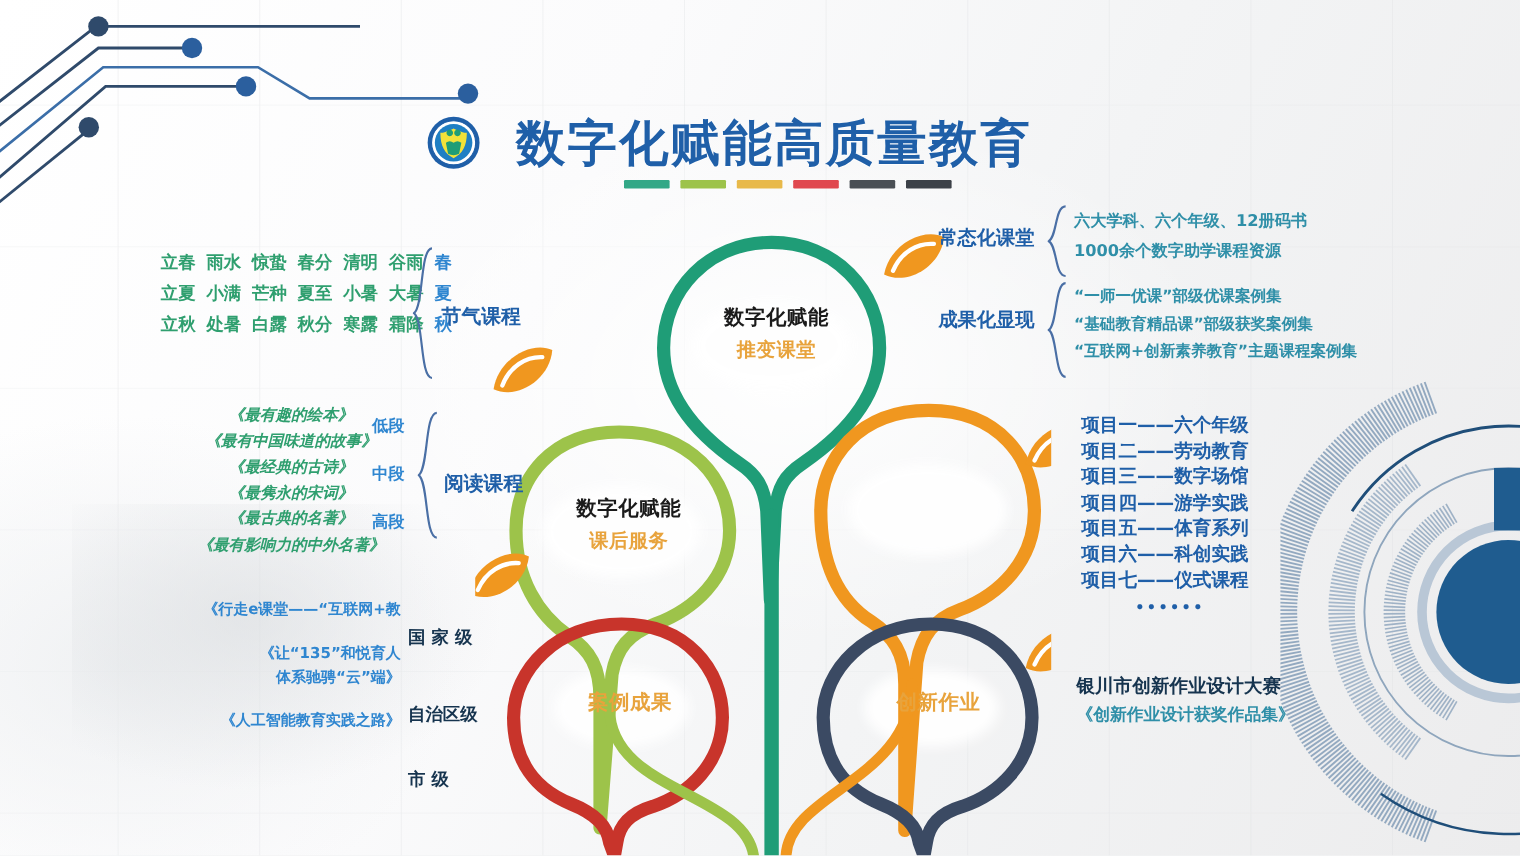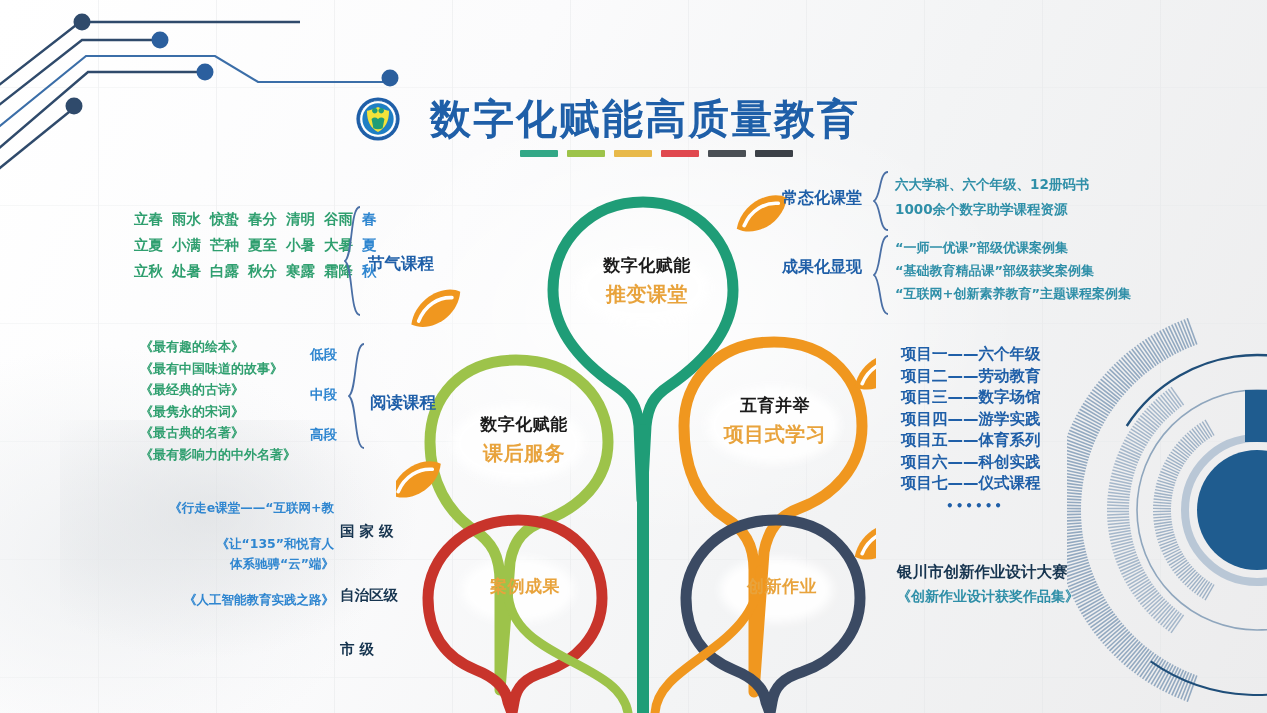--- a/index.html
+++ b/index.html
@@ -52,21 +52,21 @@
   #tree{position:absolute;left:396px;top:190px;}
 
   
   .node-label{position:absolute;text-align:center;white-space:nowrap;line-height:1.25;}
   .node-label .l1{
     font-size:17px;font-weight:700;color:#1b1b1b;
     font-family:"DejaVu Sans","Liberation Sans",sans-serif;
     letter-spacing:.5px;display:block;
   }
   .node-label .l2{
-    font-size:20px;font-weight:700;color:#e8a33c;
+    font-size:16px;font-weight:700;color:#e8a33c;
     font-family:"DejaVu Sans","Liberation Sans",sans-serif;
     letter-spacing:.5px;display:block;margin-top:6px;
   }
   .node-label .only{
     font-size:17px;font-weight:700;color:#e8a33c;
     font-family:"DejaVu Sans","Liberation Sans",sans-serif;
     letter-spacing:.5px;display:block;
   }
   #lbl-top{left:572px;top:255px;width:150px;}
   #lbl-left{left:449px;top:414px;width:150px;}
@@ -81,21 +81,21 @@
   
   #jieqi{left:134px;top:206px;}
   #jieqi .row{display:flex;gap:9px;font-size:14.5px;font-weight:700;
     line-height:26px;white-space:nowrap;}
   #jieqi .t{color:#2f9f6f;}
   #jieqi .s{color:#2f86d0;}
   #jieqi-brace{position:absolute;left:344px;top:205px;}
   #jieqi-label{position:absolute;left:368px;top:253px;font-size:16.5px;font-weight:700;color:#1f5fa8;white-space:nowrap;}
 
   
-  #reading{left:140px;top:336px;width:205px;text-align:left;}
+  #reading{left:140px;top:336px;width:205px;text-align:center;font-style:italic;}
   #reading .bk{font-size:13px;font-weight:700;color:#2f9f6f;line-height:21.5px;white-space:nowrap;}
   #reading-levels{position:absolute;left:310px;top:346px;}
   #reading-levels div{font-size:13.5px;font-weight:700;color:#2f86d0;white-space:nowrap;}
   #reading-brace{position:absolute;left:348px;top:342px;}
   #reading-label{position:absolute;left:370px;top:392px;font-size:16.5px;font-weight:700;color:#1f5fa8;white-space:nowrap;}
 
   
   #cases{left:144px;top:498px;width:190px;text-align:right;}
   #cases .c{font-size:12.5px;font-weight:700;color:#2f86d0;line-height:20px;white-space:nowrap;}
   #cases-levels{position:absolute;left:340px;top:511px;}
@@ -625,24 +625,20 @@
   </svg>
 
   <div class="node-label" id="lbl-top">
     <span class="l1 cn">数字化赋能</span>
     <span class="l2 cn">推变课堂</span>
   </div>
   <div class="node-label" id="lbl-left">
     <span class="l1 cn">数字化赋能</span>
     <span class="l2 cn">课后服务</span>
   </div>
-  <div class="node-label" id="lbl-right">
-    <span class="l1 cn">五育并举</span>
-    <span class="l2 cn">项目式学习</span>
-  </div>
   <div class="node-label" id="lbl-case">
     <span class="only cn">案例成果</span>
   </div>
   <div class="node-label" id="lbl-work">
     <span class="only cn">创新作业</span>
   </div>
 
   <div class="panel cn" id="jieqi">
       <div class="row">
         <span class="t">立春</span>

